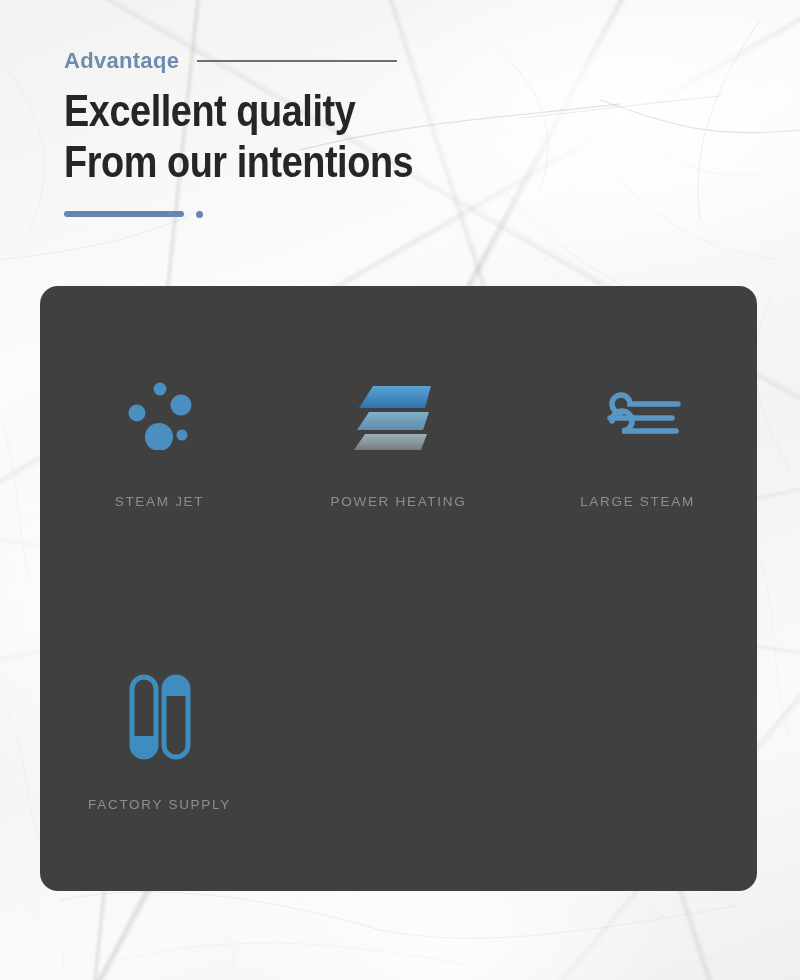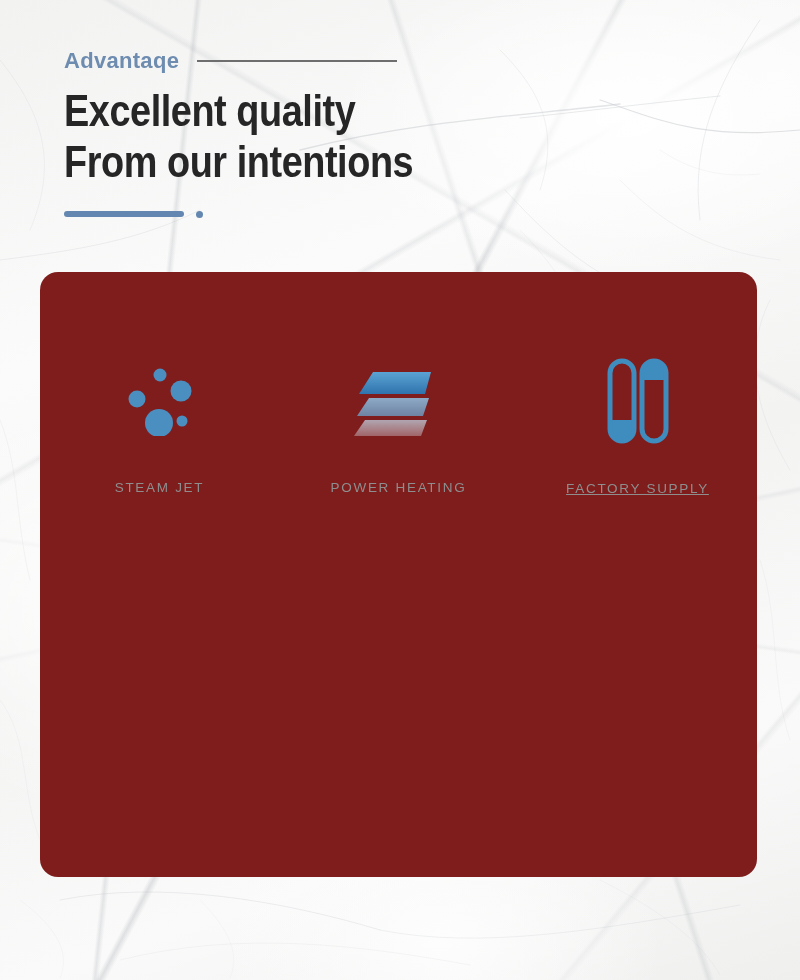--- a/index.html
+++ b/index.html
@@ -103,24 +103,24 @@
     height: 7px;
     border-radius: 50%;
     background: #6387b0;
     margin-left: 12px;
   }
 
   
   .card {
     position: absolute;
     left: 40px;
-    top: 272px;
+    top: 286px;
     width: 717px;
     height: 605px;
-    background: #7f1d1d;
+    background: #404040;
     border-radius: 18px;
   }
   .grid {
     position: absolute;
     inset: 0;
     display: grid;
     grid-template-columns: repeat(3, 1fr);
     grid-template-rows: repeat(2, 1fr);
   }
   .feature {
@@ -137,21 +137,21 @@
     justify-content: center;
   }
   .feature .flabel {
     margin-top: 28px;
     font-size: 13.5px;
     color: #8e8e8e;
     letter-spacing: 1.7px;
     text-transform: uppercase;
     white-space: nowrap;
   }
-  .row2 .flabel { margin-top: 30px; text-decoration: underline; }
+  .row2 .flabel { margin-top: 30px; }
 </style>
 </head>
 <body>
 
 <div class="page">
 
   <div class="marble"></div>
   <svg class="marble-veins" width="800" height="980" viewBox="0 0 800 980" preserveAspectRatio="none">
     <g fill="none" stroke="#9aa0a8" stroke-linecap="round">
       <path d="M600 100 C 660 120, 700 140, 800 130" stroke-width="1.1" opacity="0.55"></path>
@@ -229,20 +229,32 @@
               </linearGradient>
             </defs>
             <polygon points="22,8 80,8 74,30 8,30" fill="url(#lyr1)"></polygon>
             <polygon points="18,34 78,34 72,52 6,52" fill="url(#lyr2)"></polygon>
             <polygon points="14,56 76,56 70,72 3,72" fill="url(#lyr3)"></polygon>
           </svg>
         </div>
         <div class="flabel">POWER HEATING</div>
       </div>
 
+      <div class="feature">
+        <div class="icon-box">
+          <svg width="92" height="60" viewBox="0 0 92 60">
+            <g fill="none" stroke="#5a96c4" stroke-width="5.5" stroke-linecap="round">
+              <path d="M86 18 H 38 A 9 9 0 1 0 29 27"></path>
+              <path d="M80 32 H 18"></path>
+              <path d="M84 45 H 30 A 10 10 0 1 0 20 35"></path>
+            </g>
+          </svg>
+        </div>
+        <div class="flabel">LARGE STEAM</div>
+      </div>
 
       <div class="feature row2">
         <div class="icon-box">
           <svg width="62" height="86" viewBox="0 0 62 86">
             <defs>
               <clipPath id="capL">
                   <rect x="3" y="3" width="24" height="80" rx="12"></rect>
                 </clipPath>
               <clipPath id="capR">
                   <rect x="35" y="3" width="24" height="80" rx="12"></rect>

